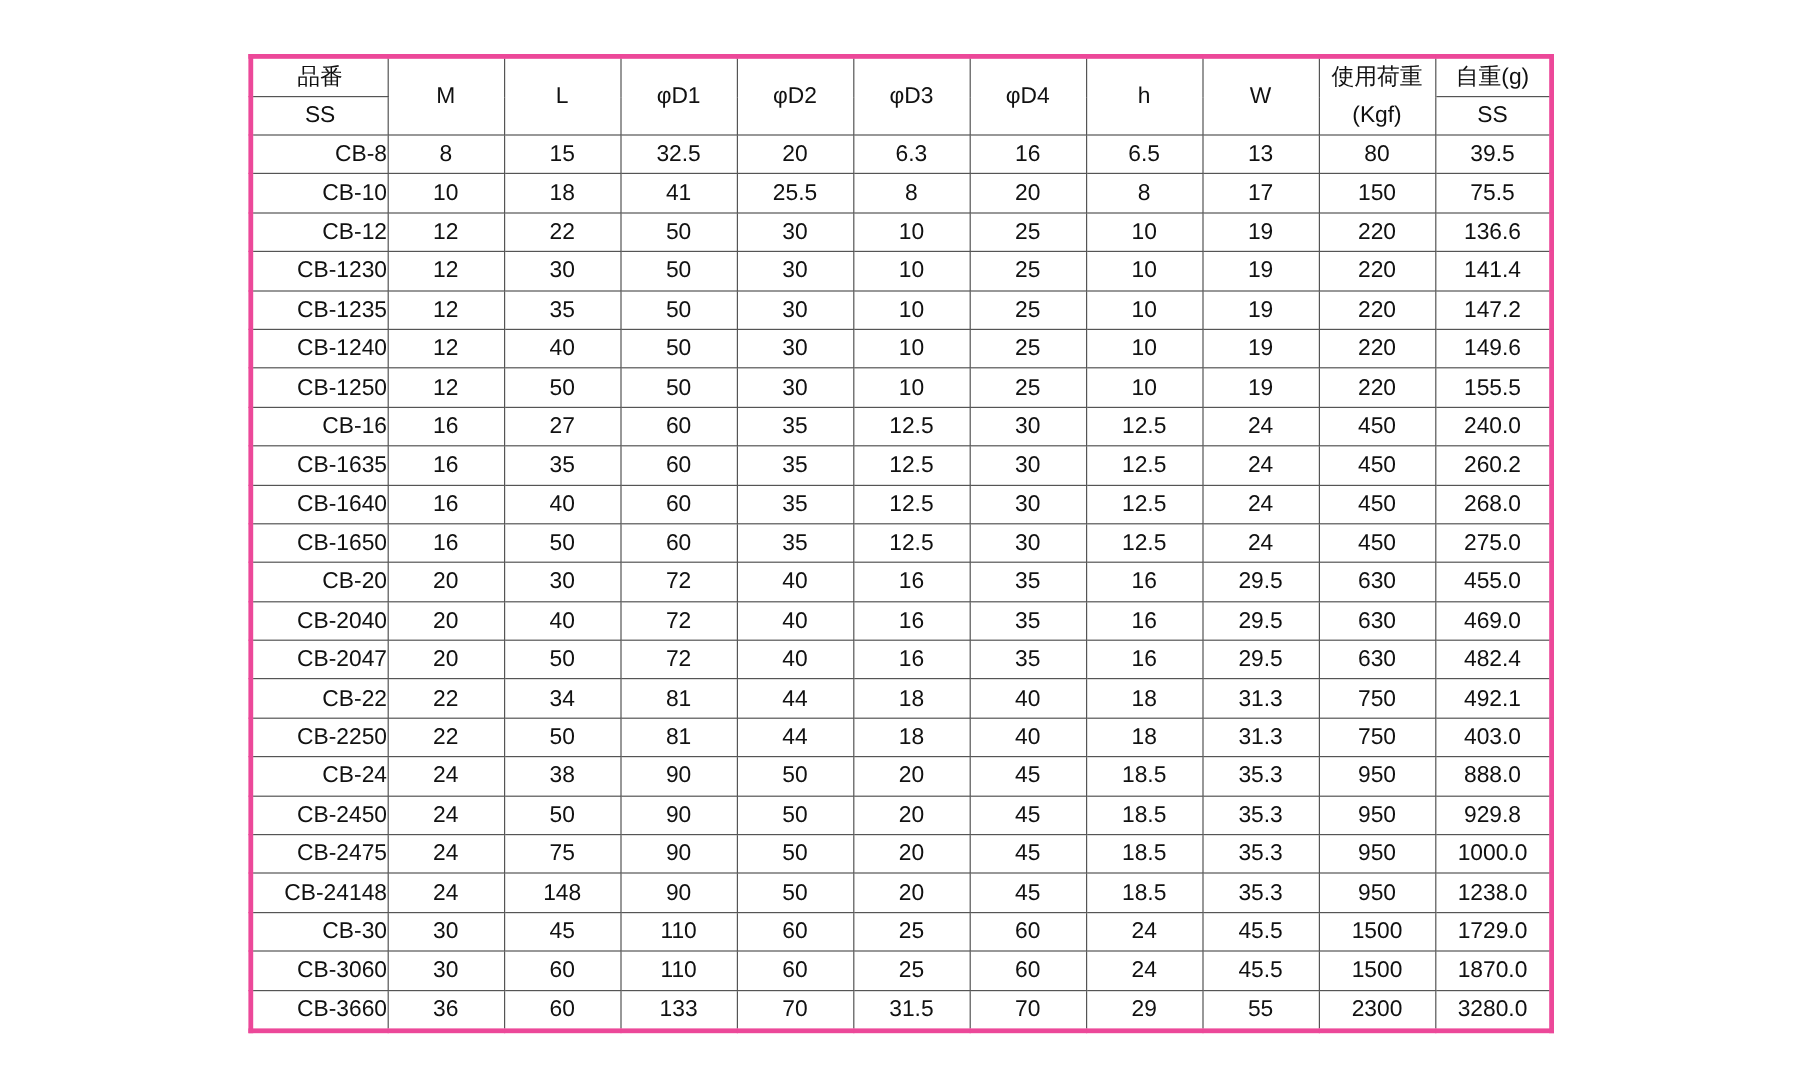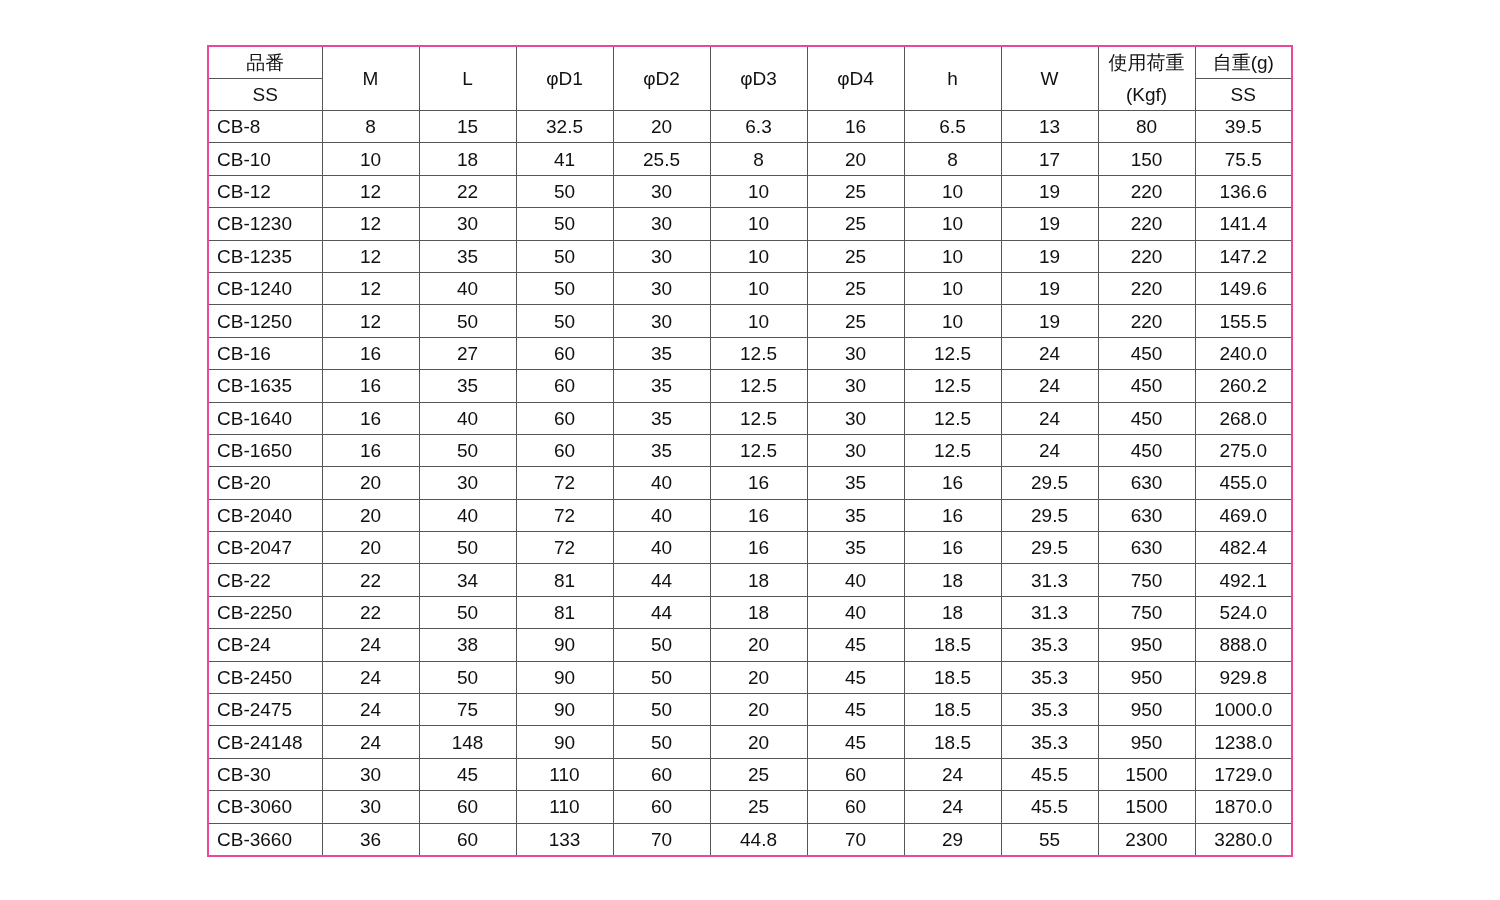--- a/index.html
+++ b/index.html
@@ -1,32 +1,32 @@
 <!DOCTYPE html>
 <html><head>
 <meta charset="utf-8">
 <style>
   html, body { margin: 0; padding: 0; background: #ffffff; }
   body { width: 1500px; height: 900px; position: relative; overflow: hidden;
          font-family: "Liberation Sans", "DejaVu Sans", sans-serif; color: #111; }
   table.spec {
     position: absolute; left: 207px; top: 45px;
     border-collapse: collapse; table-layout: fixed;
-    border: 2px solid #ec4899;
+    border: 4px solid #ec4899;
     font-size: 19px;
     padding-left: 27px;
   }
   table.spec td, table.spec th {
     border: 1px solid #555;
     padding: 0; text-align: center; font-weight: normal;
     white-space: nowrap; line-height: 1;
   }
   table.spec th.h2 { height: 31px; }
   table.spec td { height: 31.4px; }
-  table.spec td.pn { text-align: left; padding-left: 8px; }
+  table.spec td.pn { text-align: right; padding-left: 8px; }
   thead tr.r2 th { height: 31px; }
   col.c0 { width: 114px; }
   col.cn { width: 97px; }
 </style>
 </head>
 <body>
 
 <table class="spec">
   <colgroup>
     <col class="c0">
@@ -261,21 +261,21 @@
         <td class="pn">CB-2250</td>
         <td>22</td>
         <td>50</td>
         <td>81</td>
         <td>44</td>
         <td>18</td>
         <td>40</td>
         <td>18</td>
         <td>31.3</td>
         <td>750</td>
-        <td>524.0</td>
+        <td>403.0</td>
       </tr>
       <tr>
         <td class="pn">CB-24</td>
         <td>24</td>
         <td>38</td>
         <td>90</td>
         <td>50</td>
         <td>20</td>
         <td>45</td>
         <td>18.5</td>
@@ -347,21 +347,21 @@
         <td>45.5</td>
         <td>1500</td>
         <td>1870.0</td>
       </tr>
       <tr>
         <td class="pn">CB-3660</td>
         <td>36</td>
         <td>60</td>
         <td>133</td>
         <td>70</td>
-        <td>44.8</td>
+        <td>31.5</td>
         <td>70</td>
         <td>29</td>
         <td>55</td>
         <td>2300</td>
         <td>3280.0</td>
       </tr>
     </tbody>
 </table>
 
 </body></html>

